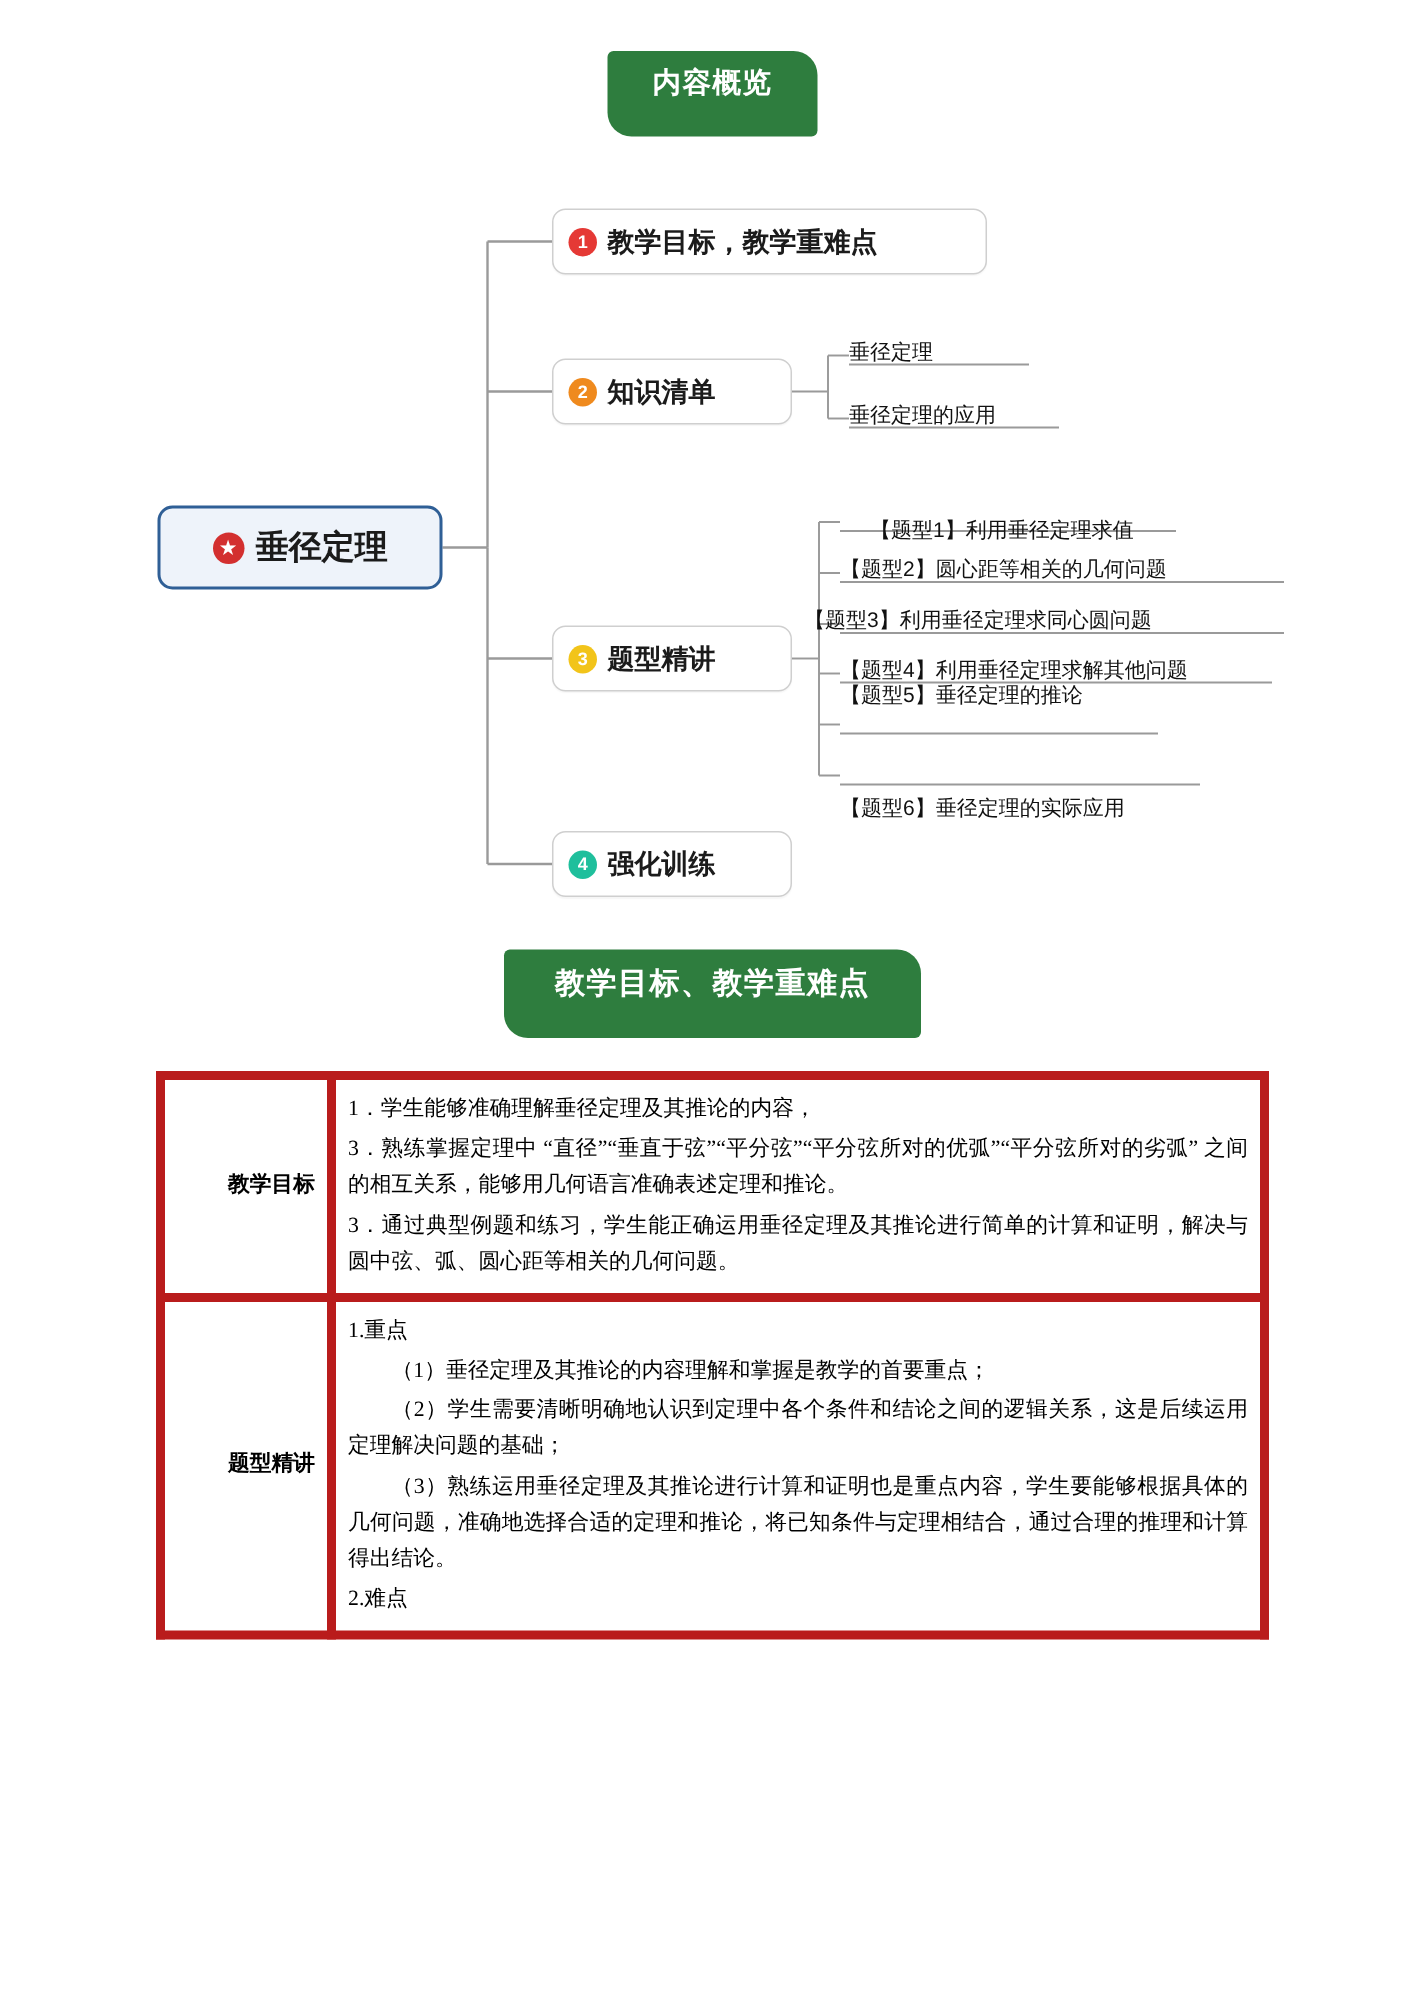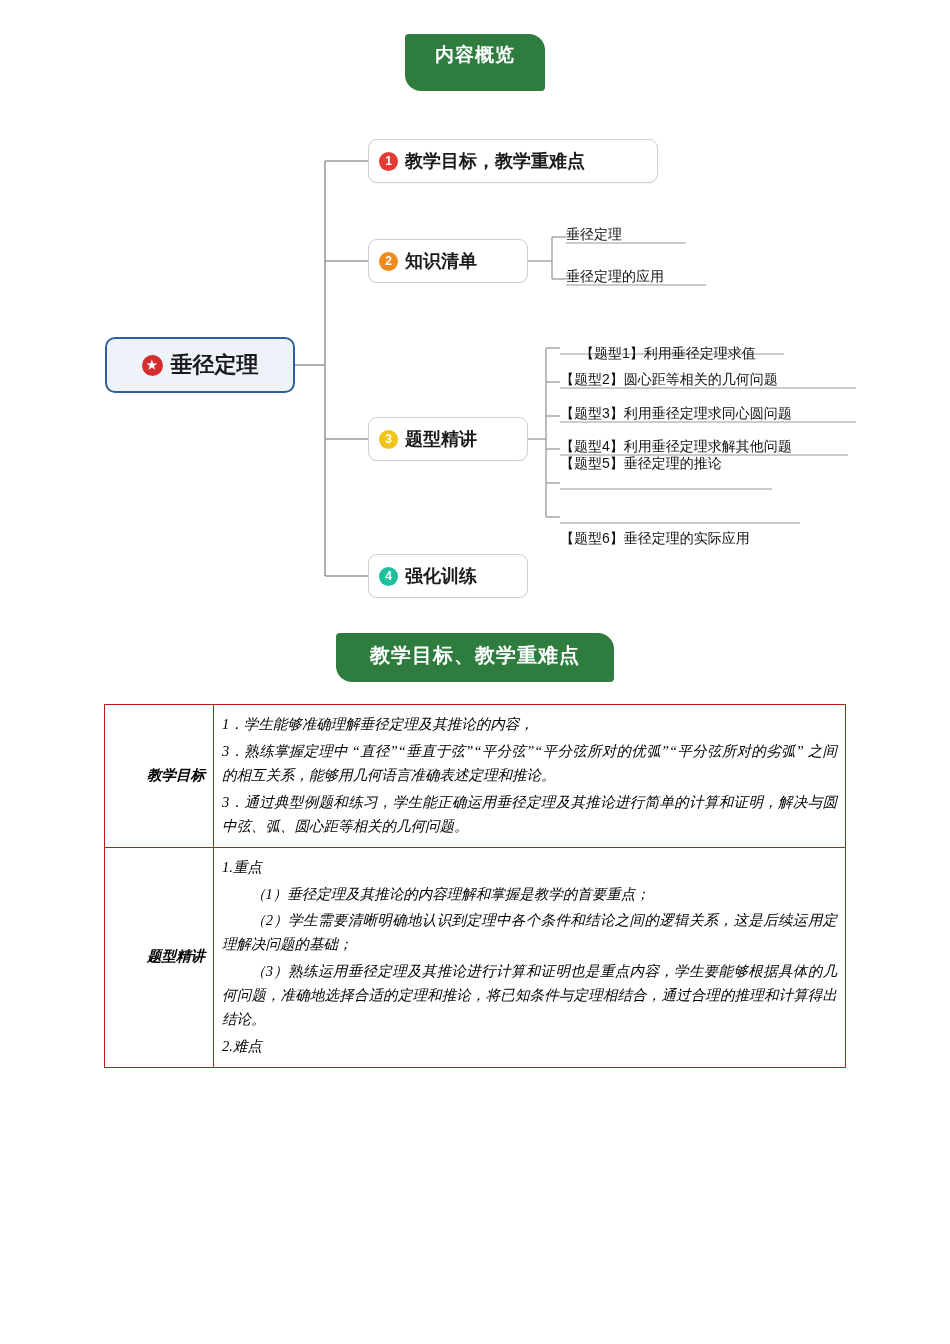--- a/index.html
+++ b/index.html
@@ -57,21 +57,21 @@
     bottom: -6px;
     width: 26px;
     height: 16px;
     background: #2e7d3e;
     transform: skewX(-28deg);
     border-radius: 0 0 8px 0;
     z-index: -1;
   }
   .banner.wide {
     font-size: 20px;
-    padding: 9px 34px 13px 34px;
+    padding: 9px 34px 23px 34px;
   }
 
   
   .mindmap {
     position: relative;
     width: 950px;
     height: 520px;
     margin-top: 18px;
   }
   .node {
@@ -160,25 +160,24 @@
     margin: 22px auto 0 auto;
     width: 742px;
   }
   table.main-table {
     border-collapse: collapse;
     width: 100%;
     font-family: "Liberation Serif", serif;
     font-size: 14.5px;
   }
   table.main-table td {
-    border: 1px solid #b91c1c;
+    border: 6px solid #b91c1c;
     vertical-align: middle;
     padding: 8px 8px;
     line-height: 1.65;
-    font-style: italic;
   }
   td.label-cell {
     width: 92px;
     text-align: right;
     font-weight: bold;
     font-size: 14.5px;
   }
   td.body-cell {
     text-align: justify;
   }
@@ -255,21 +254,21 @@
     </div>
     <div class="l2" style="left:566px; top:117px;">垂径定理</div>
     <div class="l2" style="left:566px; top:159px;">垂径定理的应用</div>
 
     <div class="node l1" style="left:368px; top:308px; width:160px;">
       <span class="num-badge" style="background:#f2c41a;">3</span>
       <span>题型精讲</span>
     </div>
     <div class="l2" style="left:560px; top:236px;margin-left:20px;">【题型1】利用垂径定理求值</div>
     <div class="l2" style="left:560px; top:262px;">【题型2】圆心距等相关的几何问题</div>
-    <div class="l2" style="left:560px; top:296px;">【题型3】利用垂径定理求同心圆问题</div>
+    <div class="l2" style="left:536px; top:296px;">【题型3】利用垂径定理求同心圆问题</div>
     <div class="l2" style="left:560px; top:329px;">【题型4】利用垂径定理求解其他问题</div>
     <div class="l2" style="left:560px; top:346px;">【题型5】垂径定理的推论</div>
     <div class="l2" style="left:560px; top:421px;">【题型6】垂径定理的实际应用</div>
 
     <div class="node l1" style="left:368px; top:445px; width:160px;">
       <span class="num-badge" style="background:#1fbf9c;">4</span>
       <span>强化训练</span>
     </div>
   </div>
 

